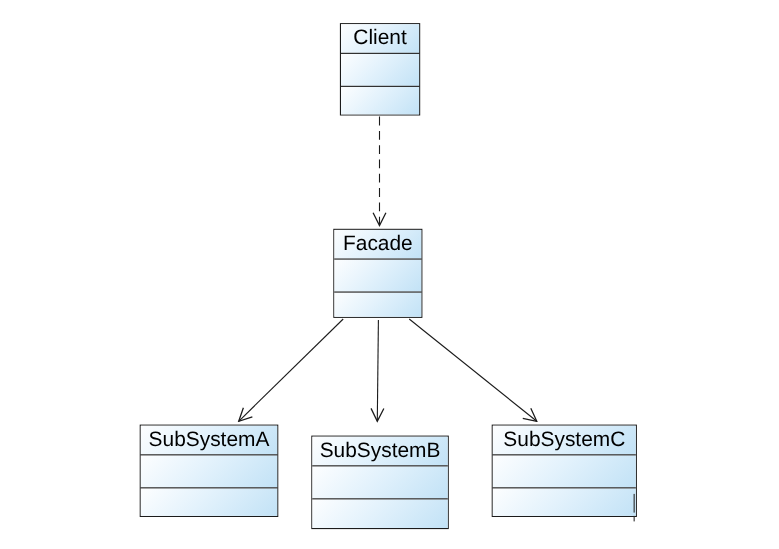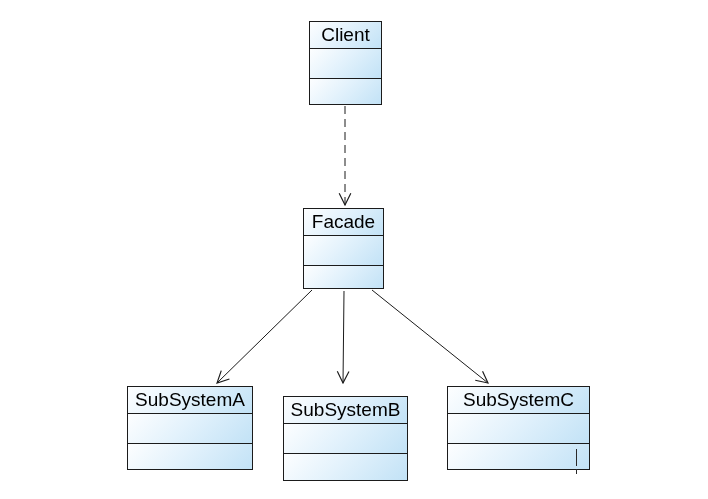--- a/index.html
+++ b/index.html
@@ -54,21 +54,21 @@
   }
   .compartment.ops {
     flex: 1 1 auto;
     border-top: 1px solid var(--node-border, #1b1b1b);
   }
   
   .node-client      { left: 309px; top: 21px;  width: 73px;  height: 84px; }
   .node-facade      { left: 303px; top: 208px; width: 81px;  height: 81px; }
   .node-subsystem-a { left: 127px; top: 386px; width: 126px; height: 84px; }
   .node-subsystem-b { left: 283px; top: 396px; width: 125px; height: 85px; }
-  .node-subsystem-c { left: 447px; top: 386px; width: 143px; height: 84px; }
+  .node-subsystem-c { left: 447px; top: 386px; width: 132px; height: 84px; }
   
   .caret-artifact {
     position: absolute;
     left: 576px;
     top: 449px;
     width: 2px;
     height: 25px;
   }
   .caret-artifact .seg-top {
     position: absolute;

